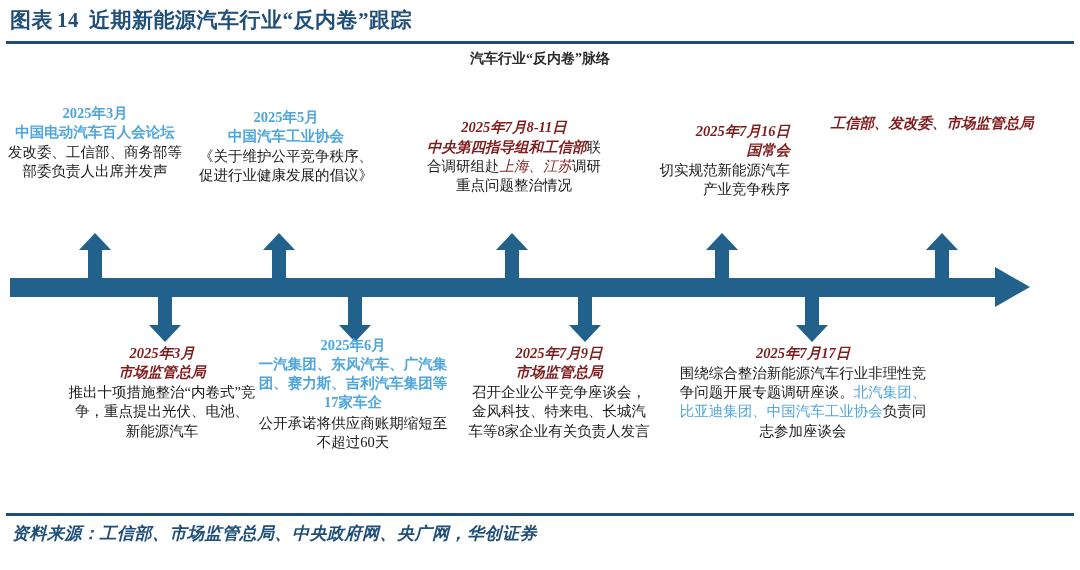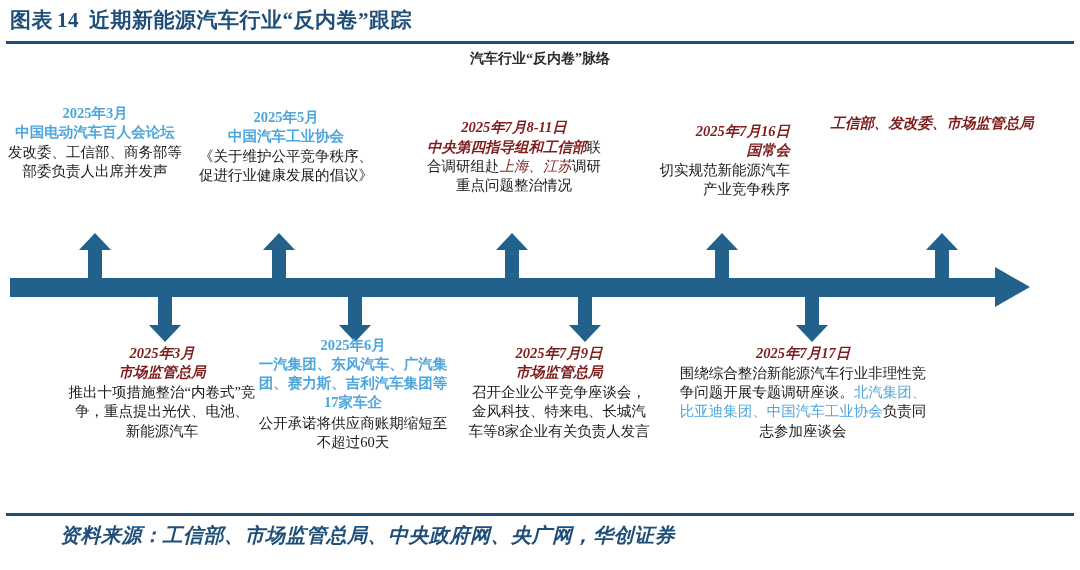--- a/index.html
+++ b/index.html
@@ -132,27 +132,26 @@
   .footer-rule {
     position: absolute;
     left: 6px; top: 513px;
     width: 1068px;
     height: 3px;
     background: #1F4E79;
   }
   .footer-src {
     position: absolute;
     left: 12px; top: 522px;
-    font-size: 20px;
+    font-size: 17px;
     font-style: italic;
     font-weight: bold;
     color: #1F4E79;
     font-family: "Liberation Serif", "DejaVu Serif", serif;
     letter-spacing: 0.5px;
-    margin-left: 48px;
   }
 </style>
 </head>
 <body>
 
 <div class="exhibit-header">
   <div class="exhibit-title">
     <span>图表</span><span class="num">14</span><span>近期新能源汽车行业“反内卷”跟踪</span>
   </div>
 </div>

